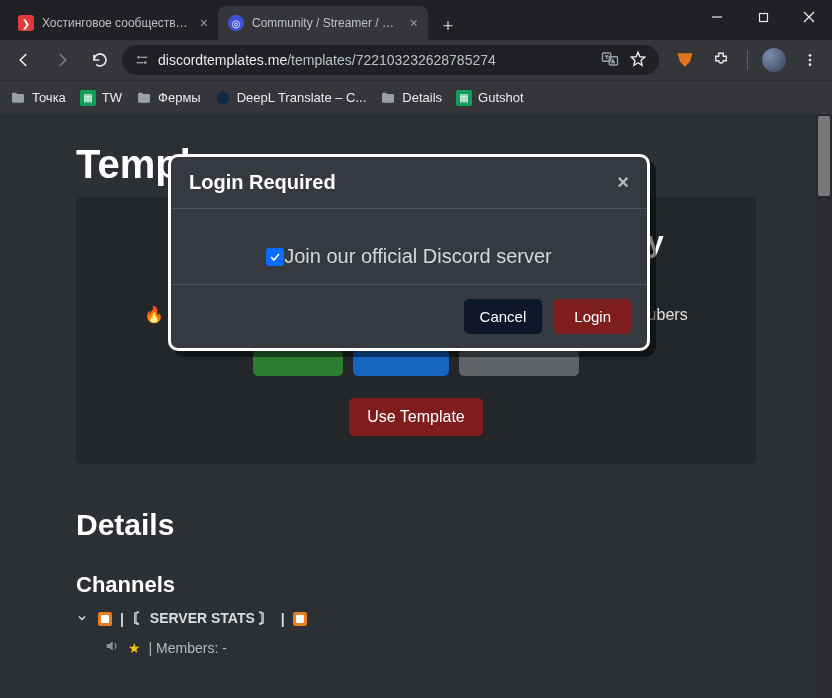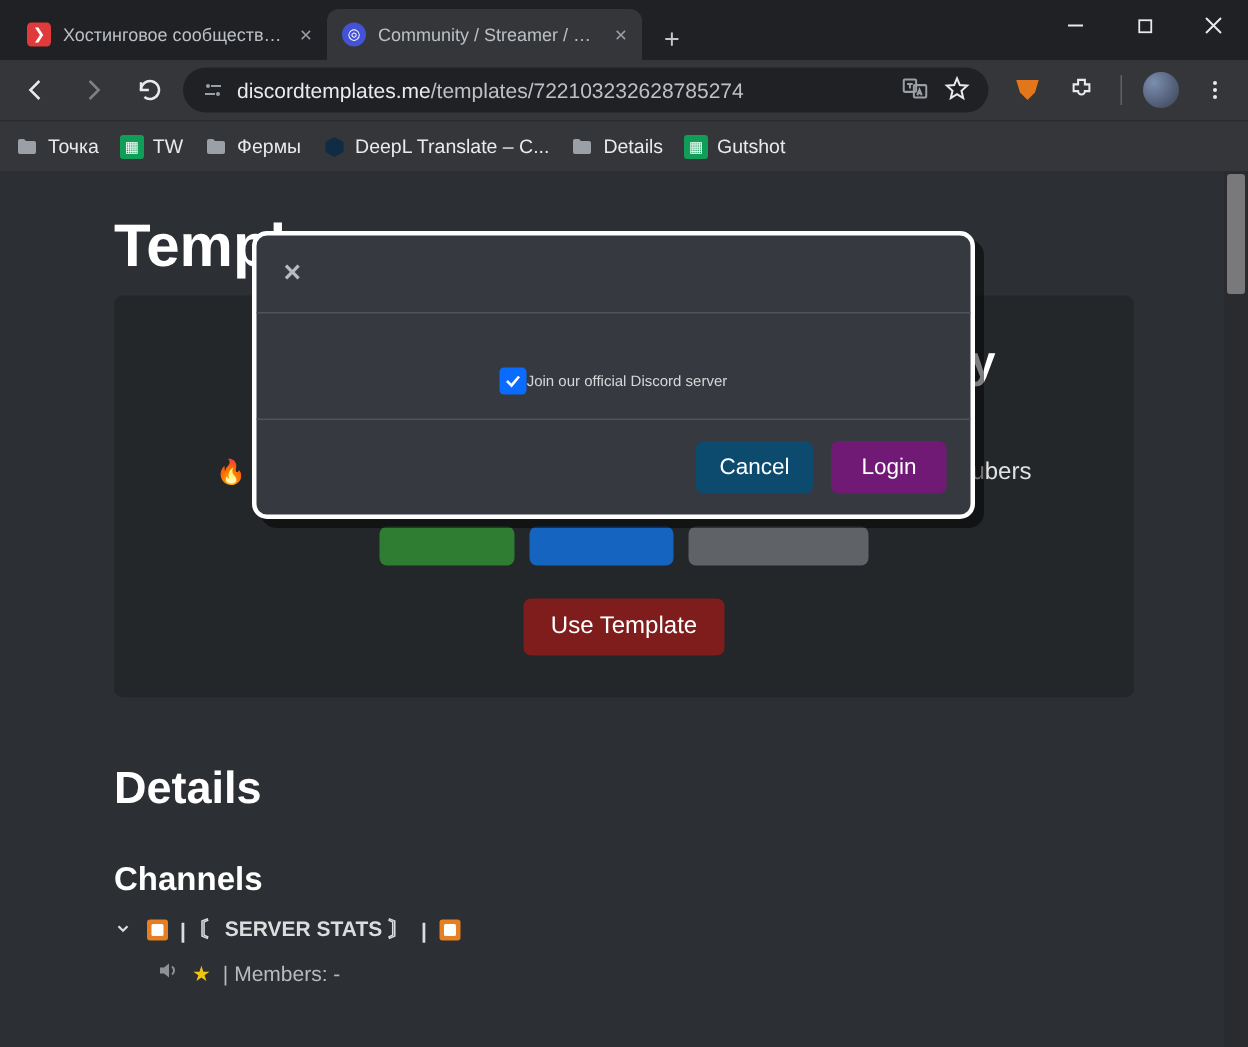--- a/index.html
+++ b/index.html
@@ -76,26 +76,26 @@
   .rb { height:10px; background:#dcddde; border-radius:2px; }
   .rb.w1{width:18px}.rb.w2{width:10px}.rb.w3{width:22px}.rb.w4{width:14px}.rb.w5{width:20px}.rb.w6{width:6px}
   
   .modal-backdrop { position:absolute; inset:0; }
   .modal { position:absolute; left:168px; top:40px; width:482px; background:#36393f; border:3px solid #fff; border-radius:10px; box-shadow: 6px 6px 0 rgba(0,0,0,0.5); color:#dcddde; }
   .modal-head { display:flex; align-items:center; justify-content:space-between; padding:14px 18px; border-bottom:1px solid #4f545c; }
   .modal-title { font-size:20px; font-weight:600; color:#fff; }
   .modal-x { color:#b9bbbe; font-size:20px; font-weight:700; }
   .modal-body { padding:18px 26px 16px 26px; text-align:center; font-size:15.5px; color:#d6d7d9; border-bottom:1px solid #4f545c; }
   .modal-body p { line-height:1.55; }
-  .check-row { display:flex; align-items:center; justify-content:center; margin-top:18px; font-size:10px; color:#d6d7d9; }
+  .check-row { display:flex; align-items:center; justify-content:center; margin-top:18px; font-size:20px; color:#d6d7d9; }
   .checkbox { width:18px; height:18px; background:#0a6cff; border-radius:3px; display:flex; align-items:center; justify-content:center; }
   .checkbox svg { stroke:#fff; }
   .modal-foot { display:flex; justify-content:flex-end; gap:12px; padding:14px 16px; }
-  .btn-cancel { background:#0c4a6e; color:#fff; border:none; border-radius:5px; padding:9px 16px; font-size:15px; }
-  .btn-login { background:#701a75; color:#fff; border:none; border-radius:5px; padding:9px 20px; font-size:15px; }
+  .btn-cancel { background:#0f172a; color:#fff; border:none; border-radius:5px; padding:9px 16px; font-size:15px; }
+  .btn-login { background:#7f1d1d; color:#fff; border:none; border-radius:5px; padding:9px 20px; font-size:15px; }
   .sep { width:1px; height:20px; background:#5f6368; margin:0 4px; }
 </style>
 </head>
 <body>
 
 <div class="window">
 
   <div class="titlebar">
     <div class="tabs">
       <div class="tab inactive">
@@ -289,20 +289,21 @@
               <span class="star">★</span>
               <span>| Members: -</span>
             </div>
           </div>
         </div>
       </div>
 
       <div class="modal-backdrop"></div>
       <div class="modal">
         <div class="modal-head">
+          <div class="modal-title">Login Required</div>
           <div class="modal-x">×</div>
         </div>
         <div class="modal-body">
           <div class="check-row">
             <span class="checkbox">
                 <svg width="12" height="12" viewBox="0 0 24 24" fill="none" stroke-width="3.5">
                   <polyline points="4 12 10 18 20 6"></polyline>
                 </svg>
               </span>
             <span>Join our official Discord server</span>

